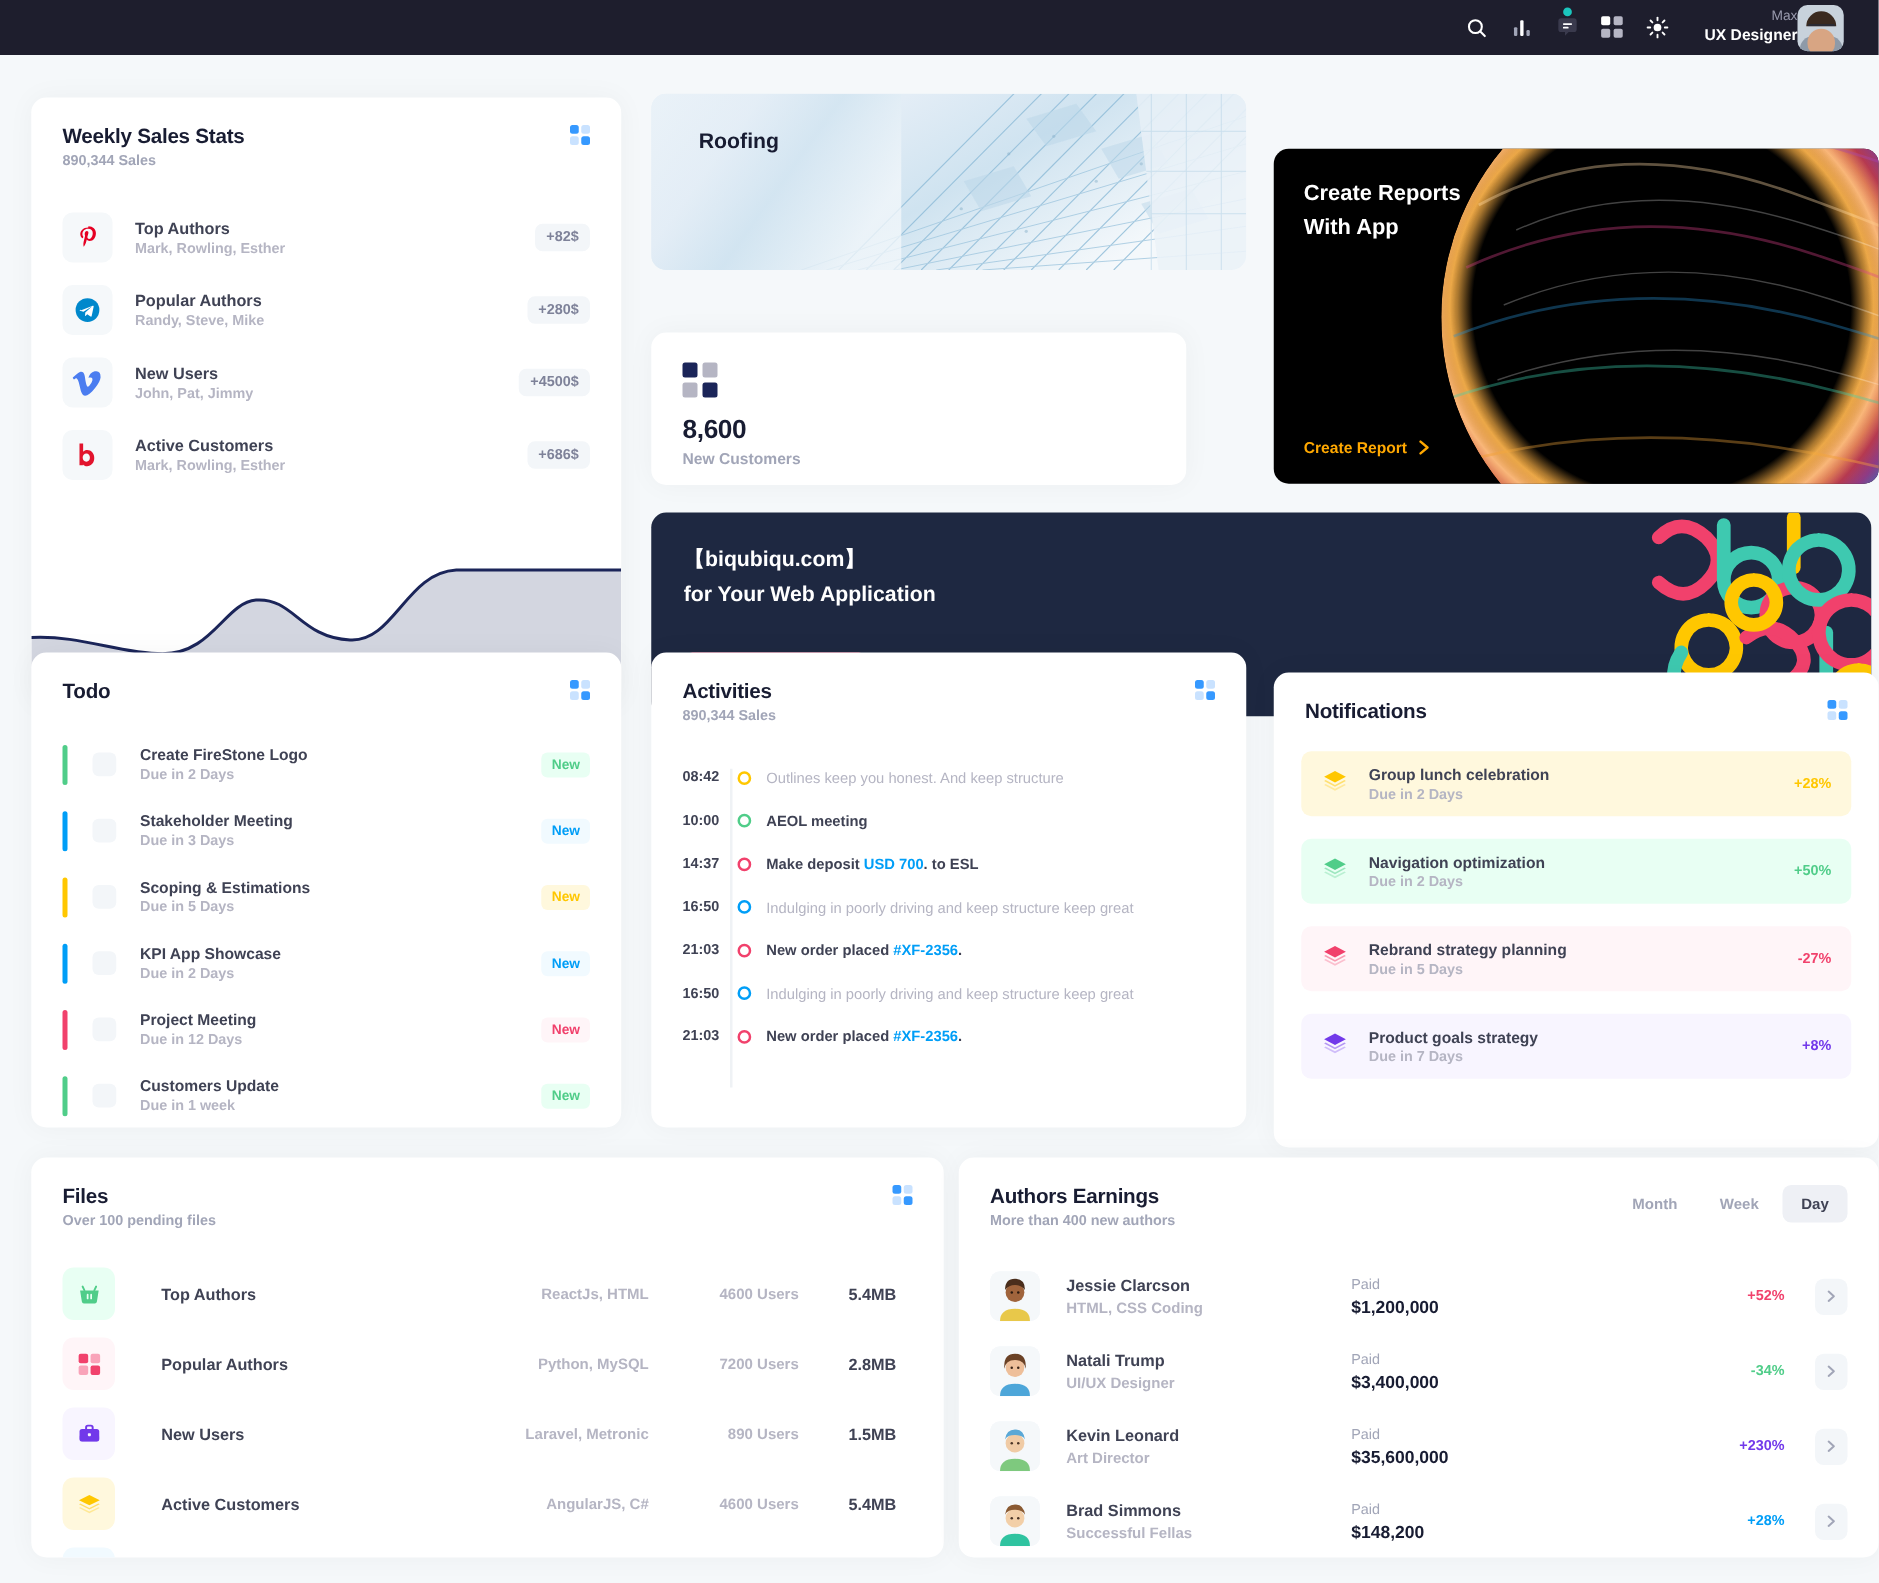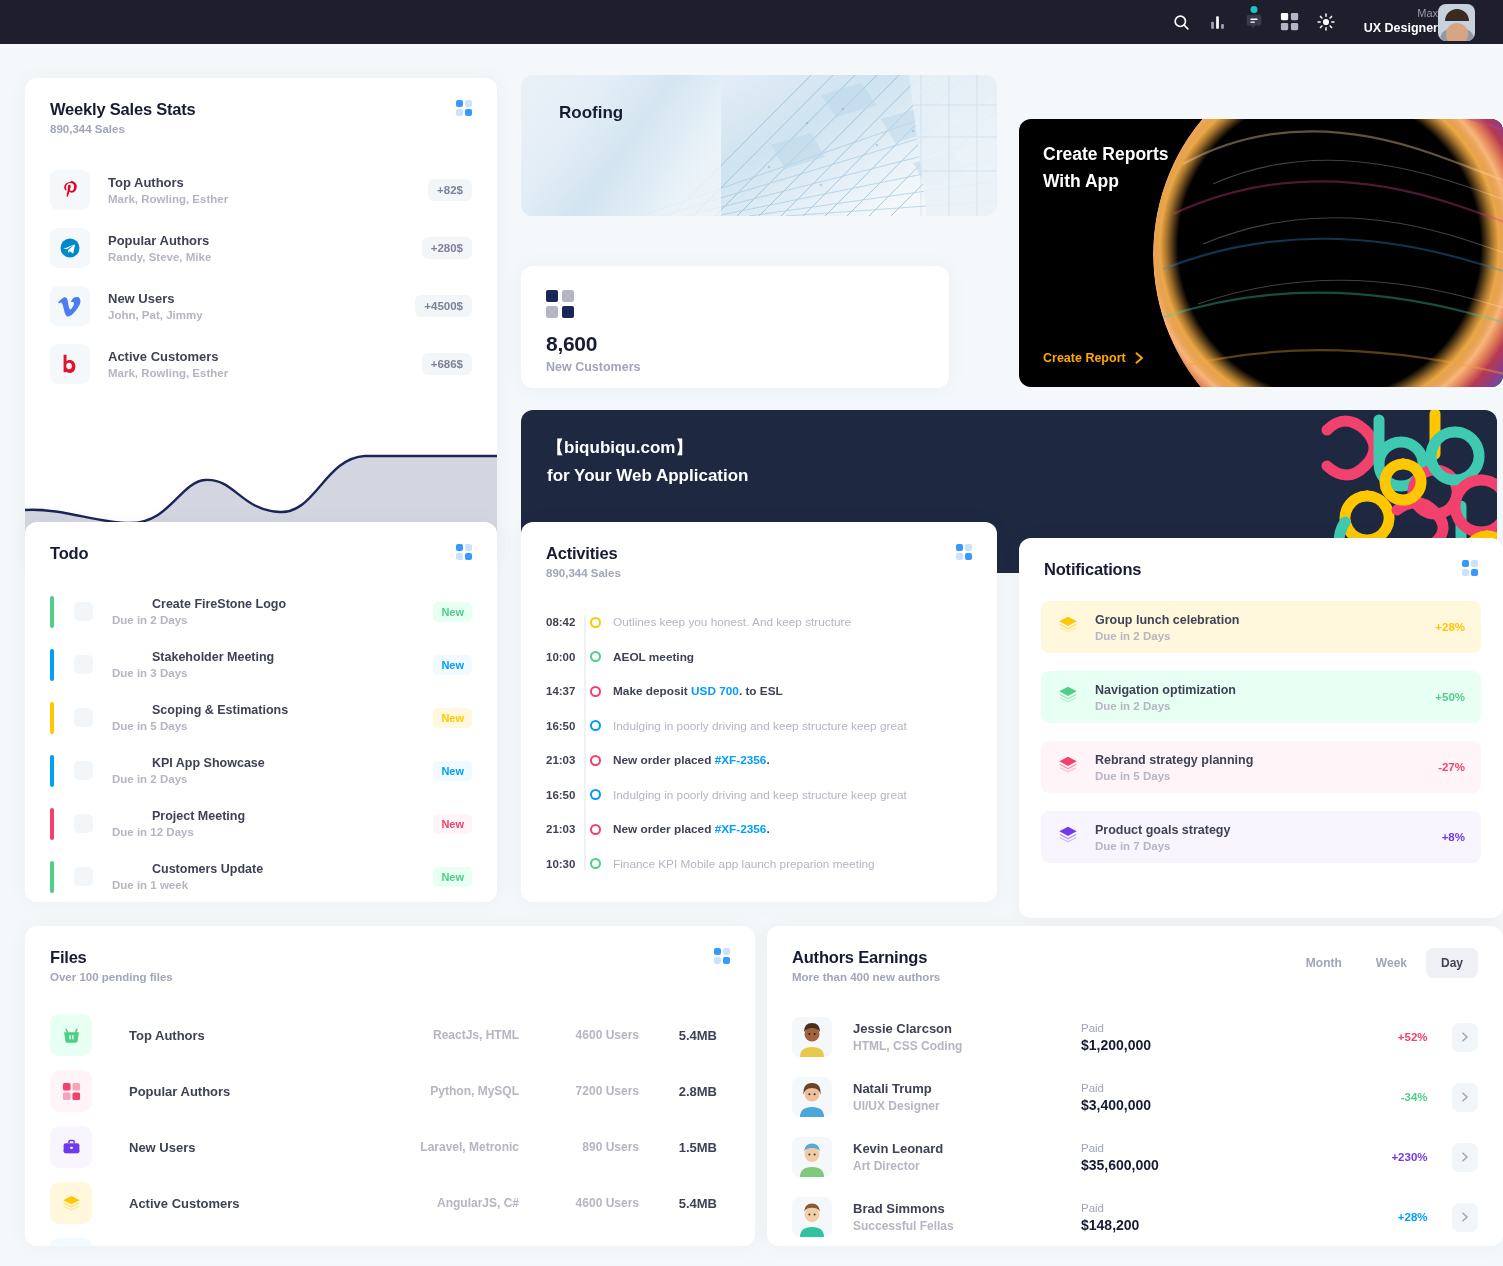--- a/index.html
+++ b/index.html
@@ -137,21 +137,21 @@
   .c-notifs { position: absolute; left: 1019px;top: 16px; width: 484px; height: 380px; overflow: hidden; }
 
   .todo-list { padding: 22px 25px 0 25px; }
   .todo-row { display: flex; align-items: center; height: 53px; }
   .todo-bar { width: 4px; height: 32px; border-radius: 2px; flex-shrink: 0; }
   .todo-chk {
     width: 19px; height: 19px; border-radius: 5px; background: #f3f6f9;
     margin-left: 20px; flex-shrink: 0; cursor: pointer;
   }
   .todo-txt { margin-left: 19px; flex: 1; }
-  .todo-name { font-size: 12.5px; font-weight: 600; color: #3f4254; margin-left: 40px; }
+  .todo-name { font-size: 12.5px; font-weight: 600; color: #3f4254; }
   .todo-due { font-size: 11.5px; font-weight: 600; color: #b5b5c3; margin-top: 3px; }
   .todo-badge { font-size: 11px; font-weight: 600; padding: 4px 8px; border-radius: 5px; }
 
   .act-list { padding: 26px 25px 0 25px; position: relative; }
   .act-line { position: absolute; left: 63px; top: 36px; width: 1.5px; height: 255px; background: #eff2f5; }
   .act-row { display: flex; align-items: center; height: 34.5px; position: relative; }
   .act-time { width: 37px; font-size: 11.5px; font-weight: 700; color: #3f4254; flex-shrink: 0; }
   .act-dot { width: 11px; height: 11px; border-radius: 50%; border: 2.4px solid #000; margin-left: 7px; background: #fff; flex-shrink: 0; z-index: 2; }
   .act-txt { margin-left: 12px; font-size: 11.8px; }
   .act-txt.muted { color: #b5b5c3; font-weight: 500; }
@@ -620,25 +620,20 @@
           <div class="act-row">
             <span class="act-time">16:50</span>
             <span class="act-dot" style="border-color:#009ef7"></span>
             <span class="act-txt muted">Indulging in poorly driving and keep structure keep great</span>
           </div>
           <div class="act-row">
             <span class="act-time">21:03</span>
             <span class="act-dot" style="border-color:#f1416c"></span>
             <span class="act-txt bold"><span>New order placed </span><span class="act-link">#XF-2356</span><span>.</span></span>
           </div>
-          <div class="act-row">
-            <span class="act-time">10:30</span>
-            <span class="act-dot" style="border-color:#50cd89"></span>
-            <span class="act-txt muted">Finance KPI Mobile app launch preparion meeting</span>
-          </div>
         </div>
       </div>
 
       <div class="card c-notifs">
         <div class="card-head">
           <div class="card-title">Notifications</div>
           <div class="grid-dots">
             <span class="gd dark"></span>
               <span class="gd light"></span>
             <span class="gd light"></span>

